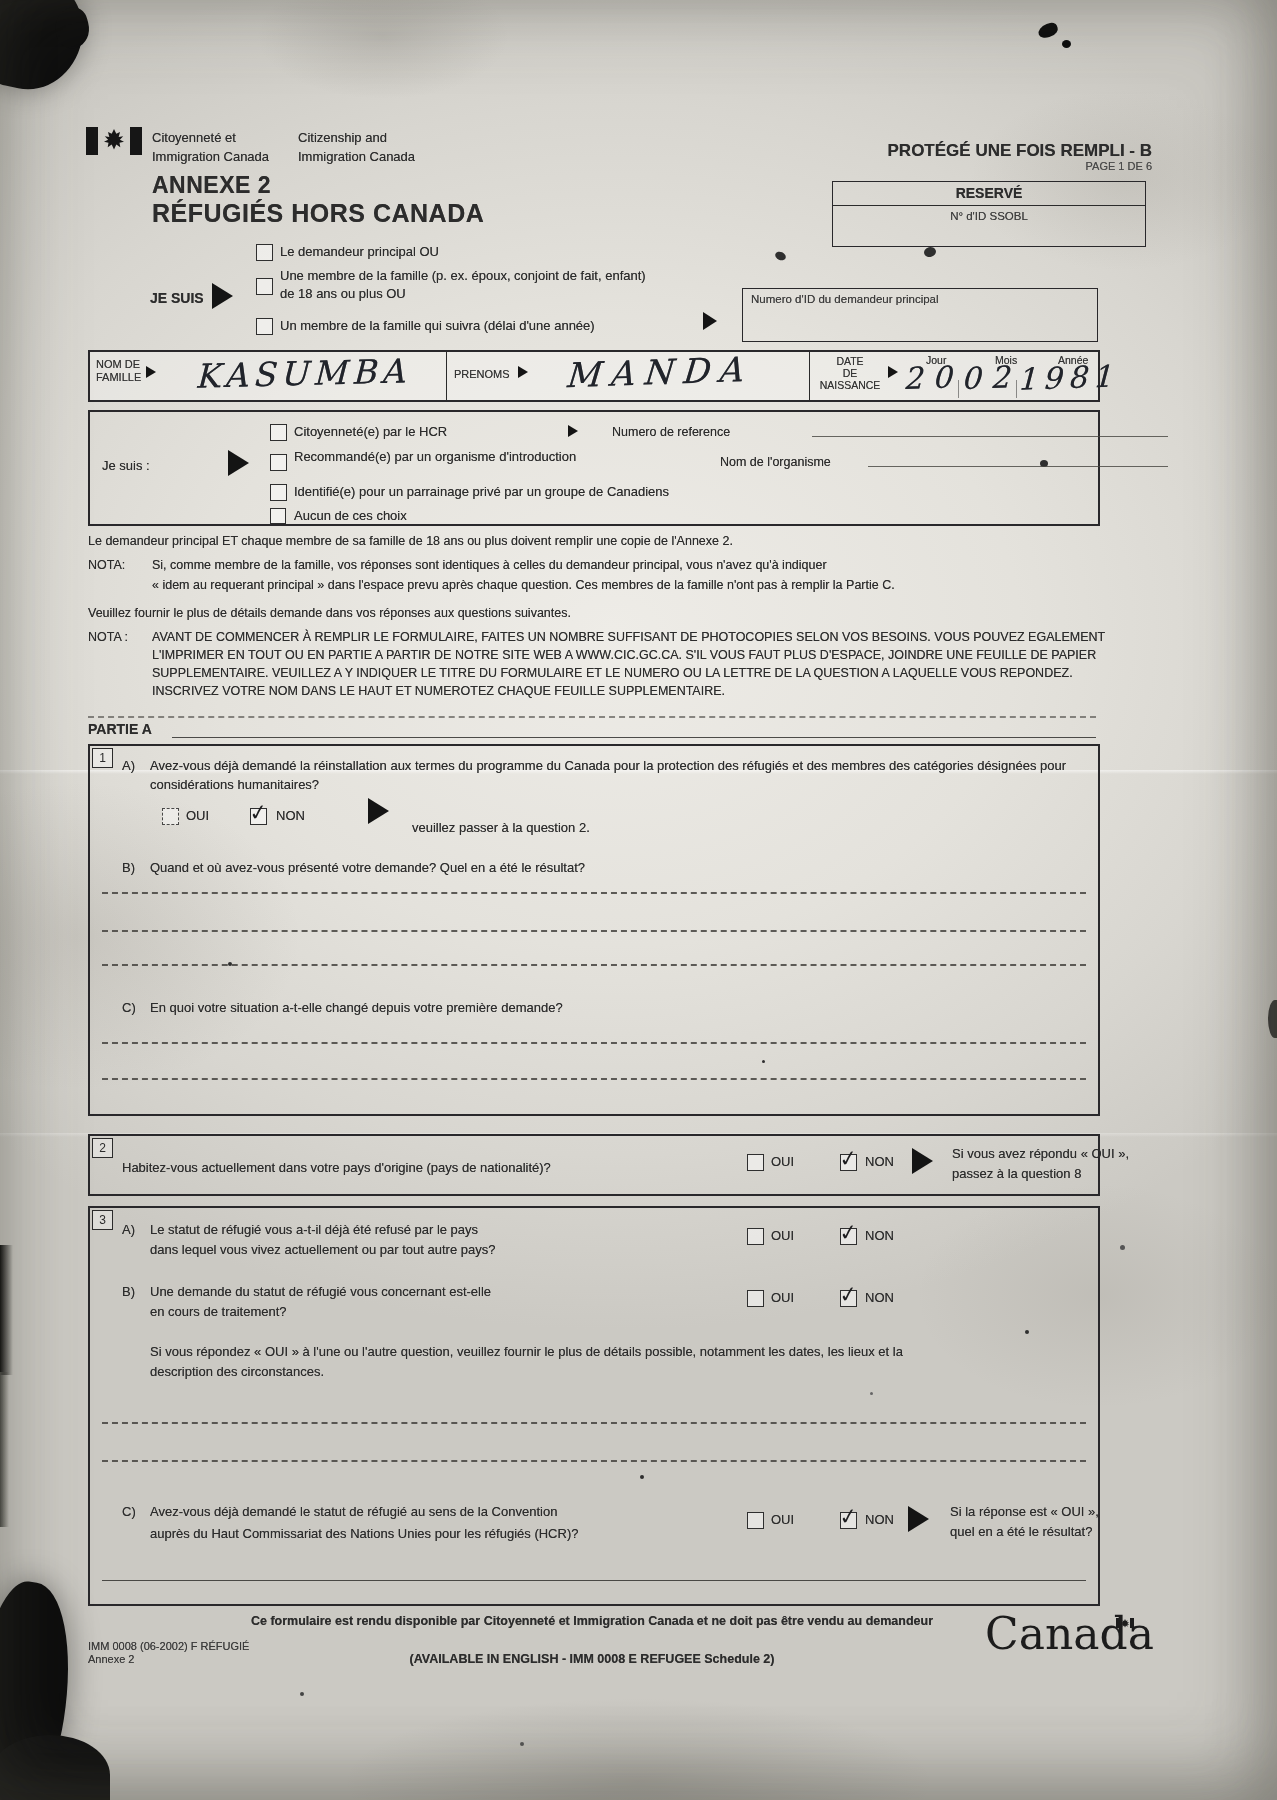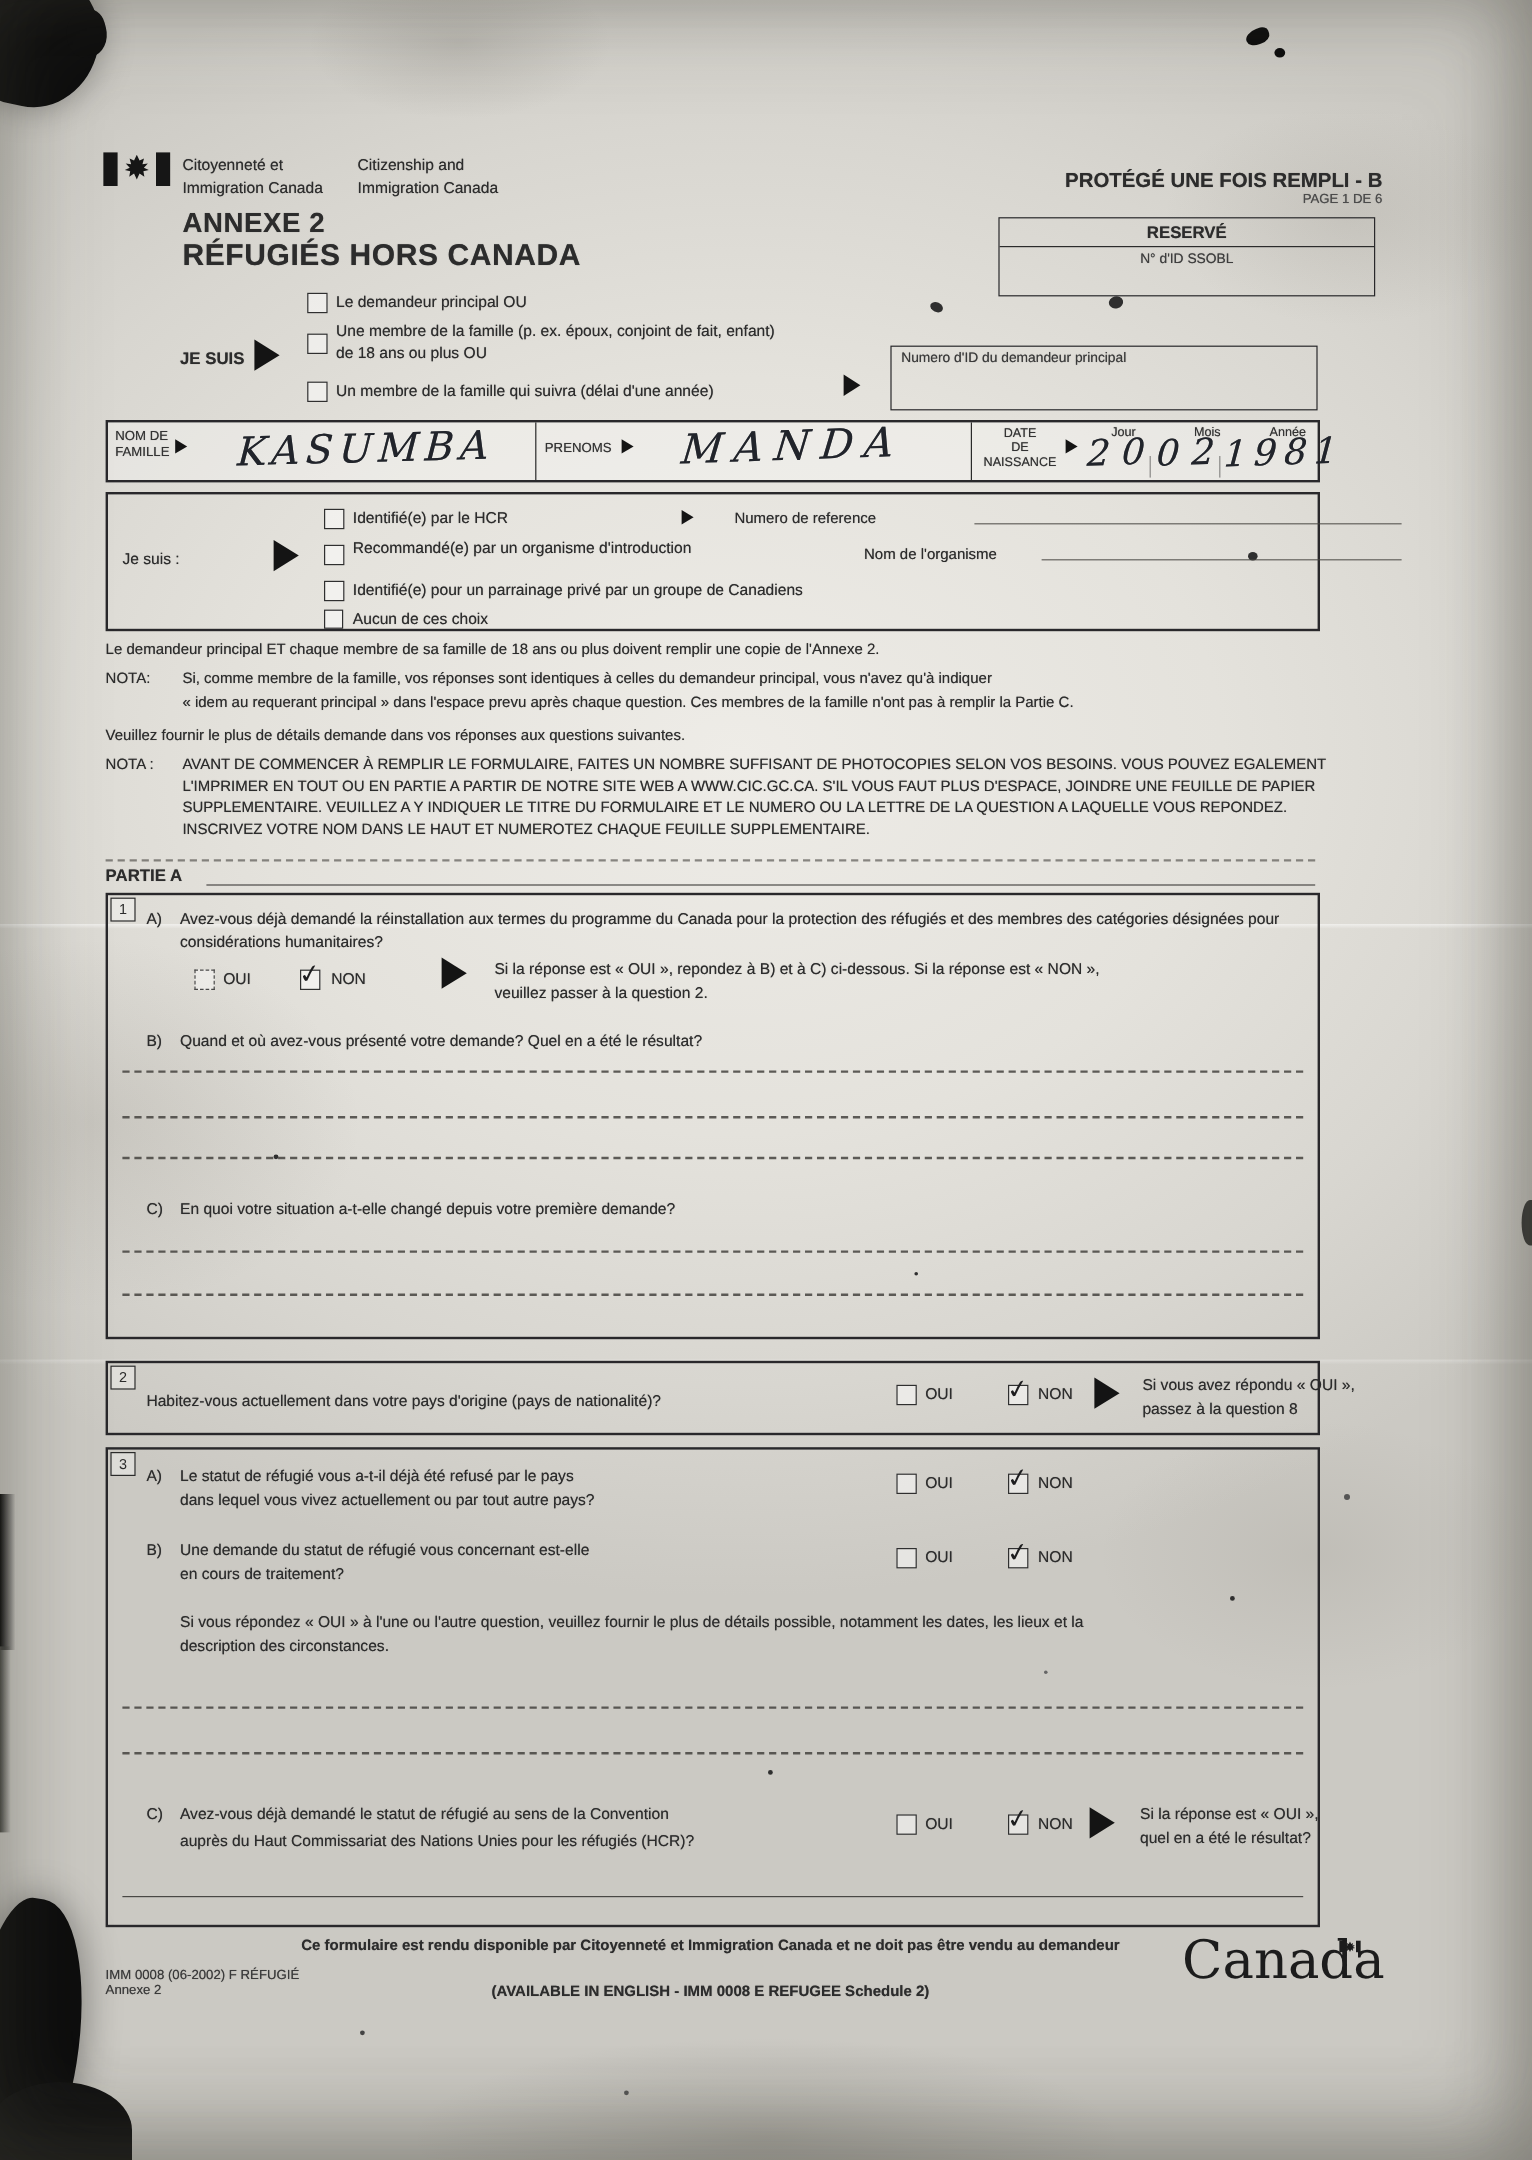--- a/index.html
+++ b/index.html
@@ -146,21 +146,21 @@
     <div class="hand" style="left:874px;top:8px;font-size:30px;letter-spacing:10px;transform:rotate(-2deg) skewX(-6deg)">02</div>
     <div class="hand" style="left:930px;top:8px;font-size:30px;letter-spacing:6px;transform:rotate(-2deg) skewX(-6deg)">1981</div>
     <div class="vline" style="left:868px;top:28px;height:18px;opacity:.5"></div>
     <div class="vline" style="left:926px;top:28px;height:18px;opacity:.5"></div>
   </div>
 
   <div class="formbox" style="left:88px;top:410px;width:1008px;height:112px">
     <div class="t" style="left:12px;top:44px">Je suis :</div>
     <div class="arr arr-lg" style="left:138px;top:38px"></div>
     <div class="cb" style="left:180px;top:12px"></div>
-    <div class="t" style="left:204px;top:10px">Identifié(e) par le HCR</div>
+    <div class="t" style="left:204px;top:10px">Citoyenneté(e) par le HCR</div>
     <div class="arr arr-sm" style="left:478px;top:13px"></div>
     <div class="t t12" style="left:522px;top:11px">Numero de reference</div>
     <div class="uline" style="left:722px;top:6px;width:356px;height:18px"></div>
     <div class="cb" style="left:180px;top:42px"></div>
     <div class="t" style="left:204px;top:35px">Recommandé(e) par un organisme d'introduction</div>
     <div class="t t12" style="left:630px;top:41px">Nom de l'organisme</div>
     <div class="uline" style="left:778px;top:36px;width:300px;height:18px"></div>
     <div class="cb" style="left:180px;top:72px"></div>
     <div class="t" style="left:204px;top:70px">Identifié(e) pour un parrainage privé par un groupe de Canadiens</div>
     <div class="cb" style="left:180px;top:96px;width:14px;height:14px"></div>
@@ -181,21 +181,20 @@
 
   <div class="formbox" style="left:88px;top:744px;width:1008px;height:368px">
     <div class="numbox" style="left:2px;top:2px">1</div>
     <div class="t" style="left:32px;top:10px">A)</div>
     <div class="t wrap" style="left:60px;top:10px;width:935px">Avez-vous déjà demandé la réinstallation aux termes du programme du Canada pour la protection des réfugiés et des membres des catégories désignées pour considérations humanitaires?</div>
     <div class="cb dashed" style="left:72px;top:62px"></div>
     <div class="t" style="left:96px;top:60px">OUI</div>
     <div class="cb checked" style="left:160px;top:62px"></div>
     <div class="t" style="left:186px;top:60px">NON</div>
     <div class="arr arr-lg" style="left:278px;top:52px"></div>
-    <div class="t" style="left:322px;top:52px">Si la réponse est « OUI », repondez à B) et à C) ci-dessous.  Si la réponse est « NON »,</div>
     <div class="t" style="left:322px;top:72px">veuillez passer à la question 2.</div>
     <div class="t" style="left:32px;top:112px">B)</div>
     <div class="t" style="left:60px;top:112px">Quand et où avez-vous présenté votre demande?  Quel en a été le résultat?</div>
     <div class="abs" style="left:12px;top:132px;width:984px;height:90px"></div>
     <div class="dline" style="left:12px;top:146px;width:984px"></div>
     <div class="dline" style="left:12px;top:184px;width:984px"></div>
     <div class="dline" style="left:12px;top:218px;width:984px"></div>
     <div class="t" style="left:32px;top:252px">C)</div>
     <div class="t" style="left:60px;top:252px">En quoi votre situation a-t-elle changé depuis votre première demande?</div>
     <div class="abs" style="left:12px;top:276px;width:984px;height:86px"></div>

